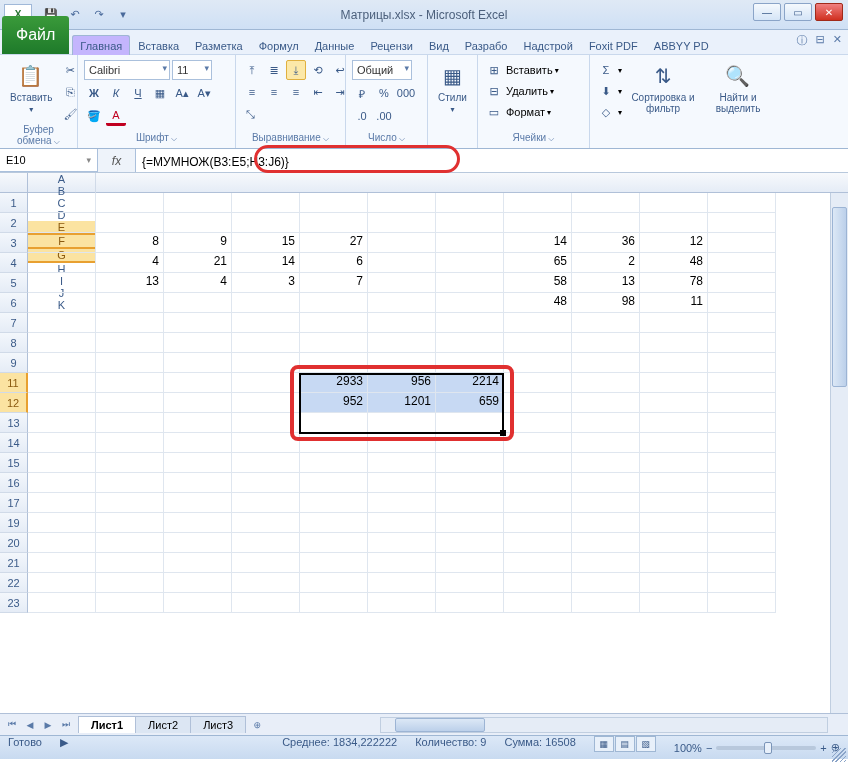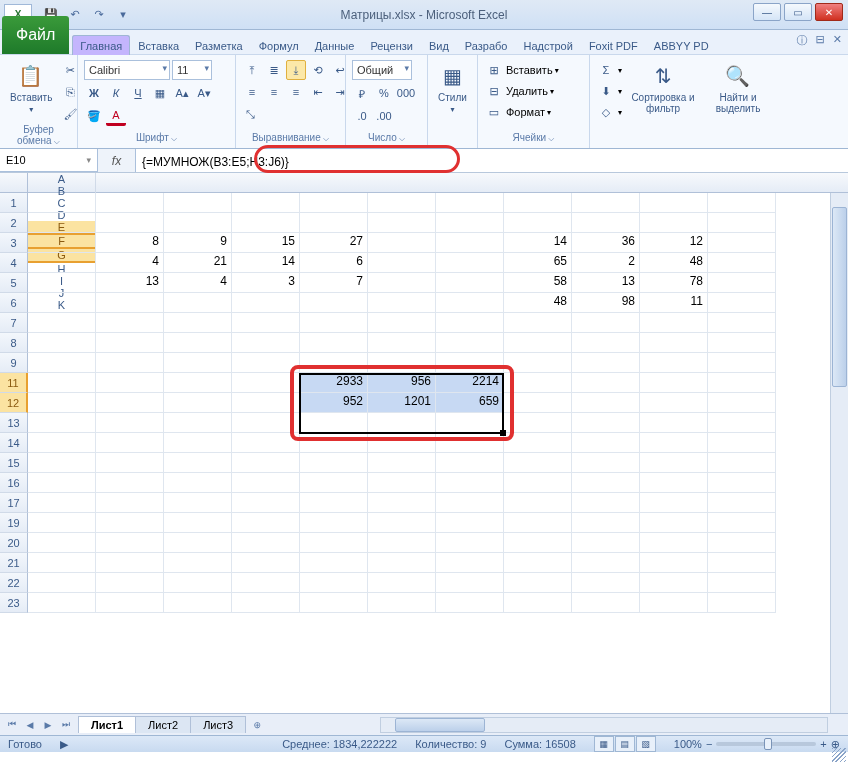--- a/index.html
+++ b/index.html
@@ -75,22 +75,22 @@
   .sheettabs{height:22px;background:#e8eef8;border-top:1px solid #b0c0d8;display:flex;align-items:center;font-size:11px;position:relative;}
   .sheet-nav{display:flex;padding:0 4px;gap:2px;}
   .snav{width:16px;height:16px;display:flex;align-items:center;justify-content:center;color:#5a7aa8;font-size:9px;}
   .stab{padding:2px 12px;background:#fff;border:1px solid #b0c0d8;border-bottom:none;font-size:11px;margin-right:-1px;}
   .stab.active{font-weight:bold;background:#fff;}
   .stab.inactive{background:#dce6f3;}
   .hscroll{position:absolute;right:20px;left:380px;height:16px;top:3px;background:#e5ecf6;border:1px solid #c0cee0;}
   .hthumb{position:absolute;left:14px;width:90px;height:14px;background:linear-gradient(#dce8f6,#bcd0ea);border:1px solid #9cb4d4;border-radius:2px;}
 
   
-  .status{height:17px;background:linear-gradient(#dce8f7,#c8daf0);border-top:1px solid #9fb7d4;
-    display:flex;align-items:center;font-size:11px;color:#3a5a88;padding:0 8px;gap:18px;}
+  .status{height:24px;background:linear-gradient(#dce8f7,#c8daf0);border-top:1px solid #9fb7d4;
+    display:flex;font-size:11px;color:#3a5a88;padding:0 8px;gap:18px;}
   .status .spacer{flex:1;}
   .views{display:flex;gap:1px;}
   .vbtn{width:20px;height:16px;border:1px solid #9fb7d4;background:#e8f0fa;display:flex;align-items:center;justify-content:center;font-size:9px;}
   .zoom{display:flex;align-items:center;gap:4px;}
   .zslider{width:100px;height:4px;background:#b8c8dc;position:relative;border-radius:2px;}
   .zthumb{position:absolute;left:48px;top:-4px;width:8px;height:12px;background:#e8f0fa;border:1px solid #7a94b8;border-radius:2px;}
 
   
   .vscroll{position:absolute;right:0;top:20px;bottom:0;width:18px;background:#e5ecf6;border-left:1px solid #c0cee0;}
   .vthumb{position:absolute;top:14px;height:180px;left:1px;right:1px;background:linear-gradient(90deg,#dce8f6,#bcd0ea);border:1px solid #9cb4d4;border-radius:2px;}

